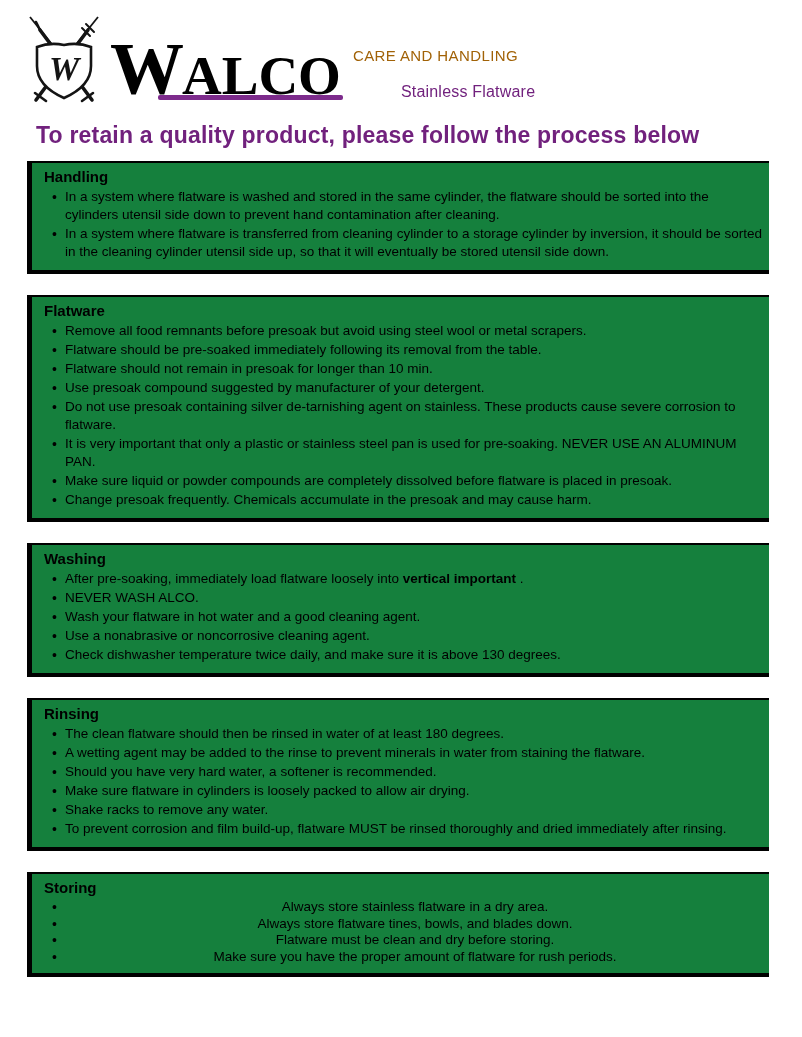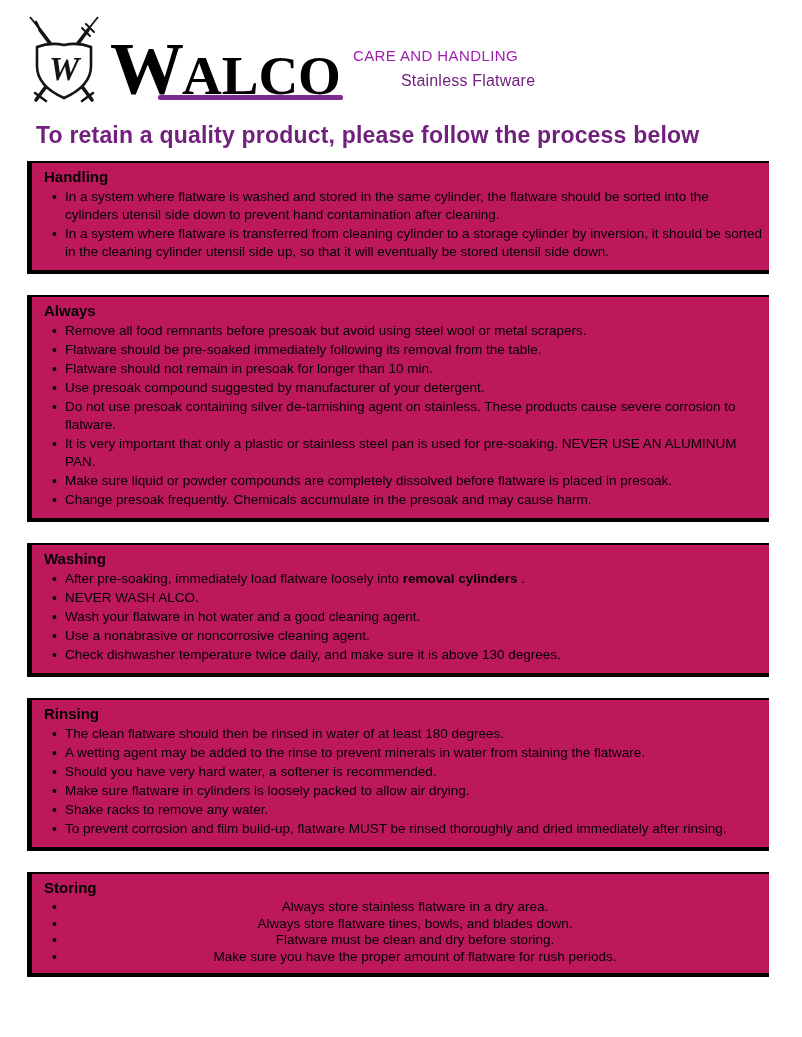--- a/index.html
+++ b/index.html
@@ -36,23 +36,23 @@
   .brand-rest { font-size: 55px; letter-spacing: 0px; text-align: center; }
   .brand-underline {
     position: absolute;
     left: 48px; right: -2px; bottom: 6px;
     height: 5px;
     border-radius: 2px;
   }
   .tagline { margin-left: 12px; padding-top: 33px; }
   .tagline-1 {
     font-size: 15px;
-    color: #a21caf;
+    color: #a16207;
     letter-spacing: 0.4px;
-    margin-bottom: 8px;
+    margin-bottom: 19px;
   }
   .tagline-2 {
     font-size: 16px;
     font-weight: normal;
     letter-spacing: 0.2px;
     margin-left: 48px;
   }
 
   
   .headline {
@@ -62,21 +62,21 @@
     letter-spacing: 0.2px;
   }
 
   
   .box {
     margin: 0 33px 21px 27px;
     border-top: 2px solid #000;
     border-left: 5px solid #000;
     border-bottom: 4px solid #000;
     padding: 5px 4px 8px 12px;
-    background: #be185d;
+    background: #15803d;
   }
   .box.first { margin-top: 12px; }
   .box h2 {
     font-size: 15px;
     font-weight: bold;
     margin: 0 0 2px 0;
     line-height: 18px;
   }
   .box ul {
     list-style: none;
@@ -138,37 +138,37 @@
 
   <section class="box first">
     <h2>Handling</h2>
     <ul>
       <li>In a system where flatware is washed and stored in the same cylinder, the flatware should be sorted into the cylinders utensil side down to prevent hand contamination after cleaning.</li>
       <li>In a system where flatware is transferred from cleaning cylinder to a storage cylinder by inversion, it should be sorted in the cleaning cylinder utensil side up, so that it will eventually be stored utensil side down.</li>
     </ul>
   </section>
 
   <section class="box">
-    <h2>Always</h2>
+    <h2>Flatware</h2>
     <ul>
       <li>Remove all food remnants before presoak but avoid using steel wool or metal scrapers.</li>
       <li>Flatware should be pre-soaked immediately following its removal from the table.</li>
       <li>Flatware should not remain in presoak for longer than 10 min.</li>
       <li>Use presoak compound suggested by manufacturer of your detergent.</li>
       <li>Do not use presoak containing silver de-tarnishing agent on stainless.  These products cause severe corrosion to flatware.</li>
       <li>It is very important that only a plastic or stainless steel pan is used for pre-soaking. NEVER USE AN ALUMINUM PAN.</li>
       <li>Make sure liquid or powder compounds are completely dissolved before flatware is placed in presoak.</li>
       <li>Change presoak frequently.  Chemicals accumulate in the presoak and may cause harm.</li>
     </ul>
   </section>
 
   <section class="box">
     <h2>Washing</h2>
     <ul>
-      <li><span>After pre-soaking, immediately load flatware loosely into </span><span class="bold-inline">removal cylinders</span><span> .</span></li>
+      <li><span>After pre-soaking, immediately load flatware loosely into </span><span class="bold-inline">vertical important</span><span> .</span></li>
       <li>NEVER WASH ALCO.</li>
       <li>Wash your flatware in hot water and a good cleaning agent.</li>
       <li>Use a nonabrasive or noncorrosive cleaning agent.</li>
       <li>Check dishwasher temperature twice daily, and make sure it is above 130 degrees.</li>
     </ul>
   </section>
 
   <section class="box">
     <h2>Rinsing</h2>
     <ul>

